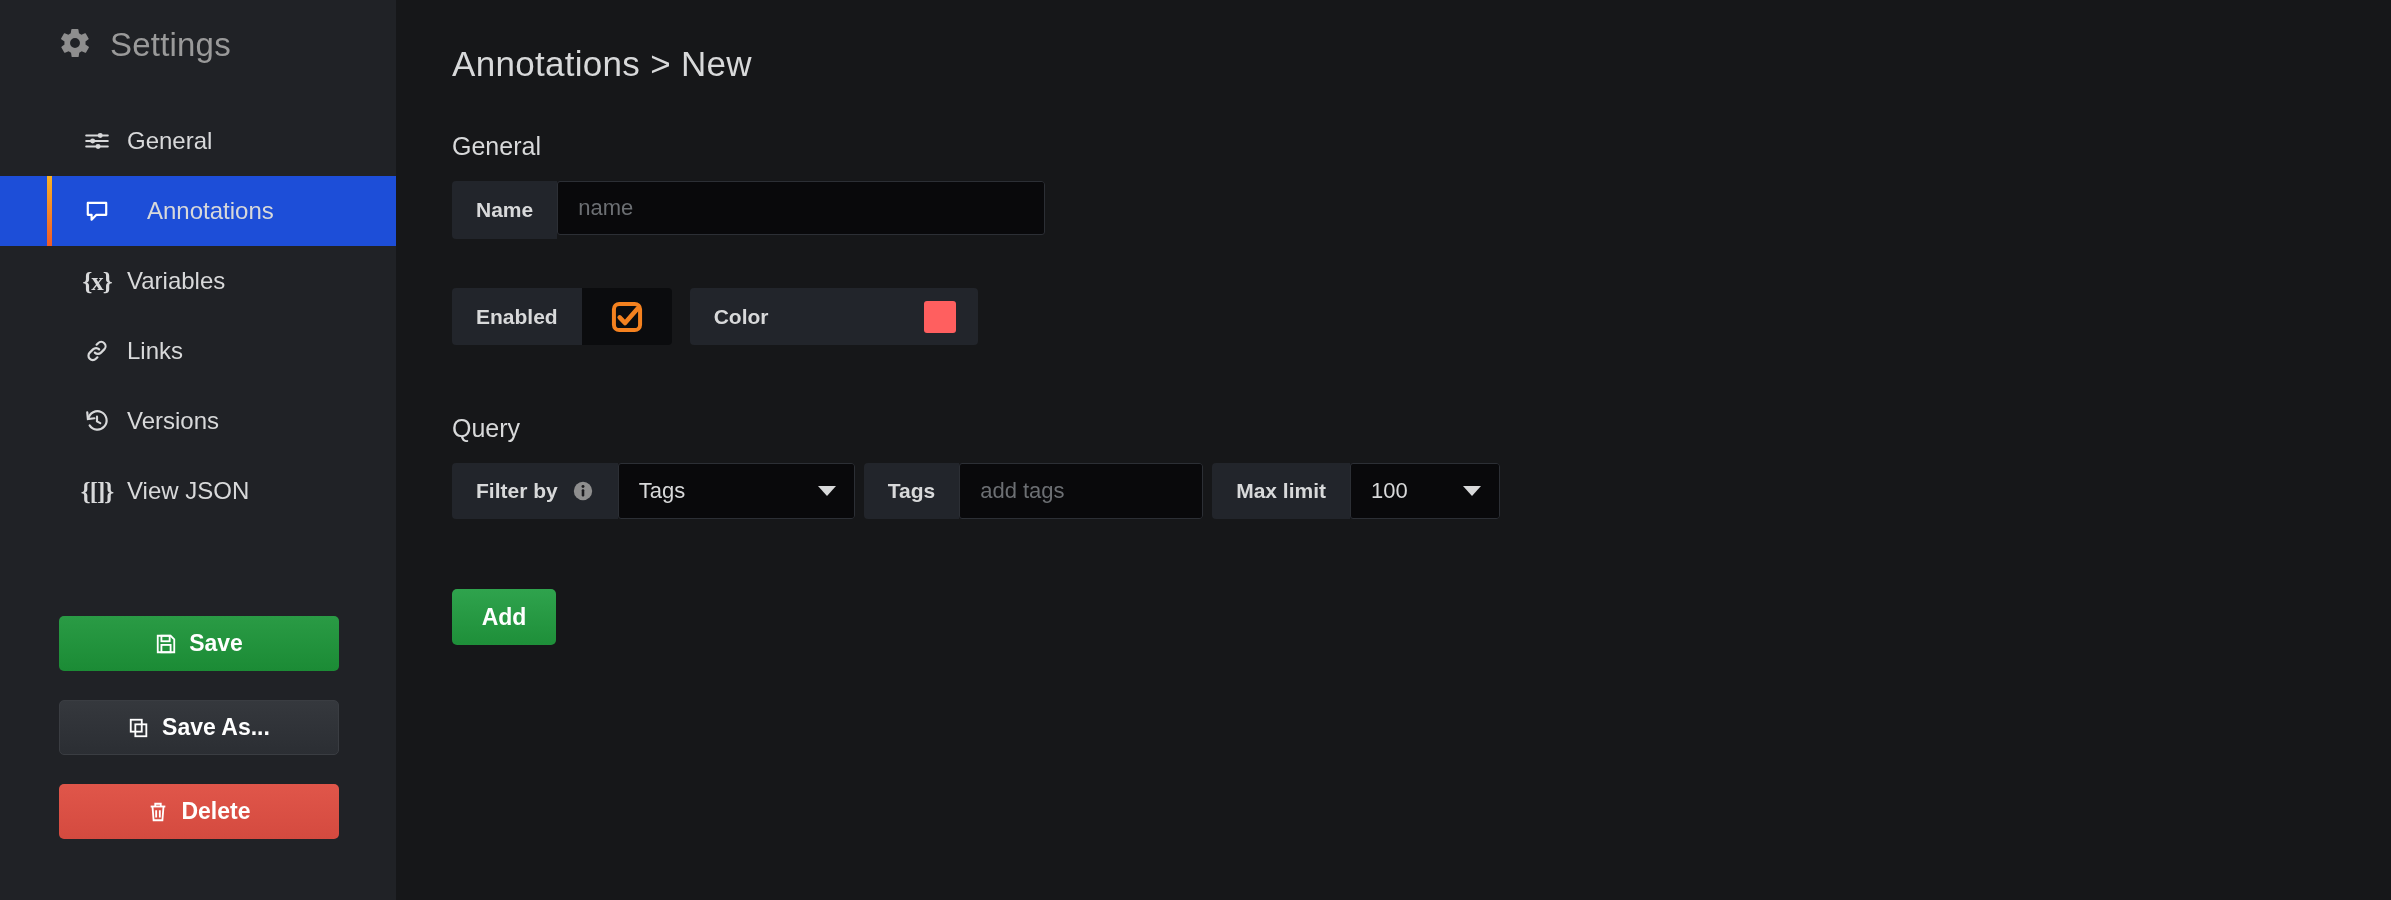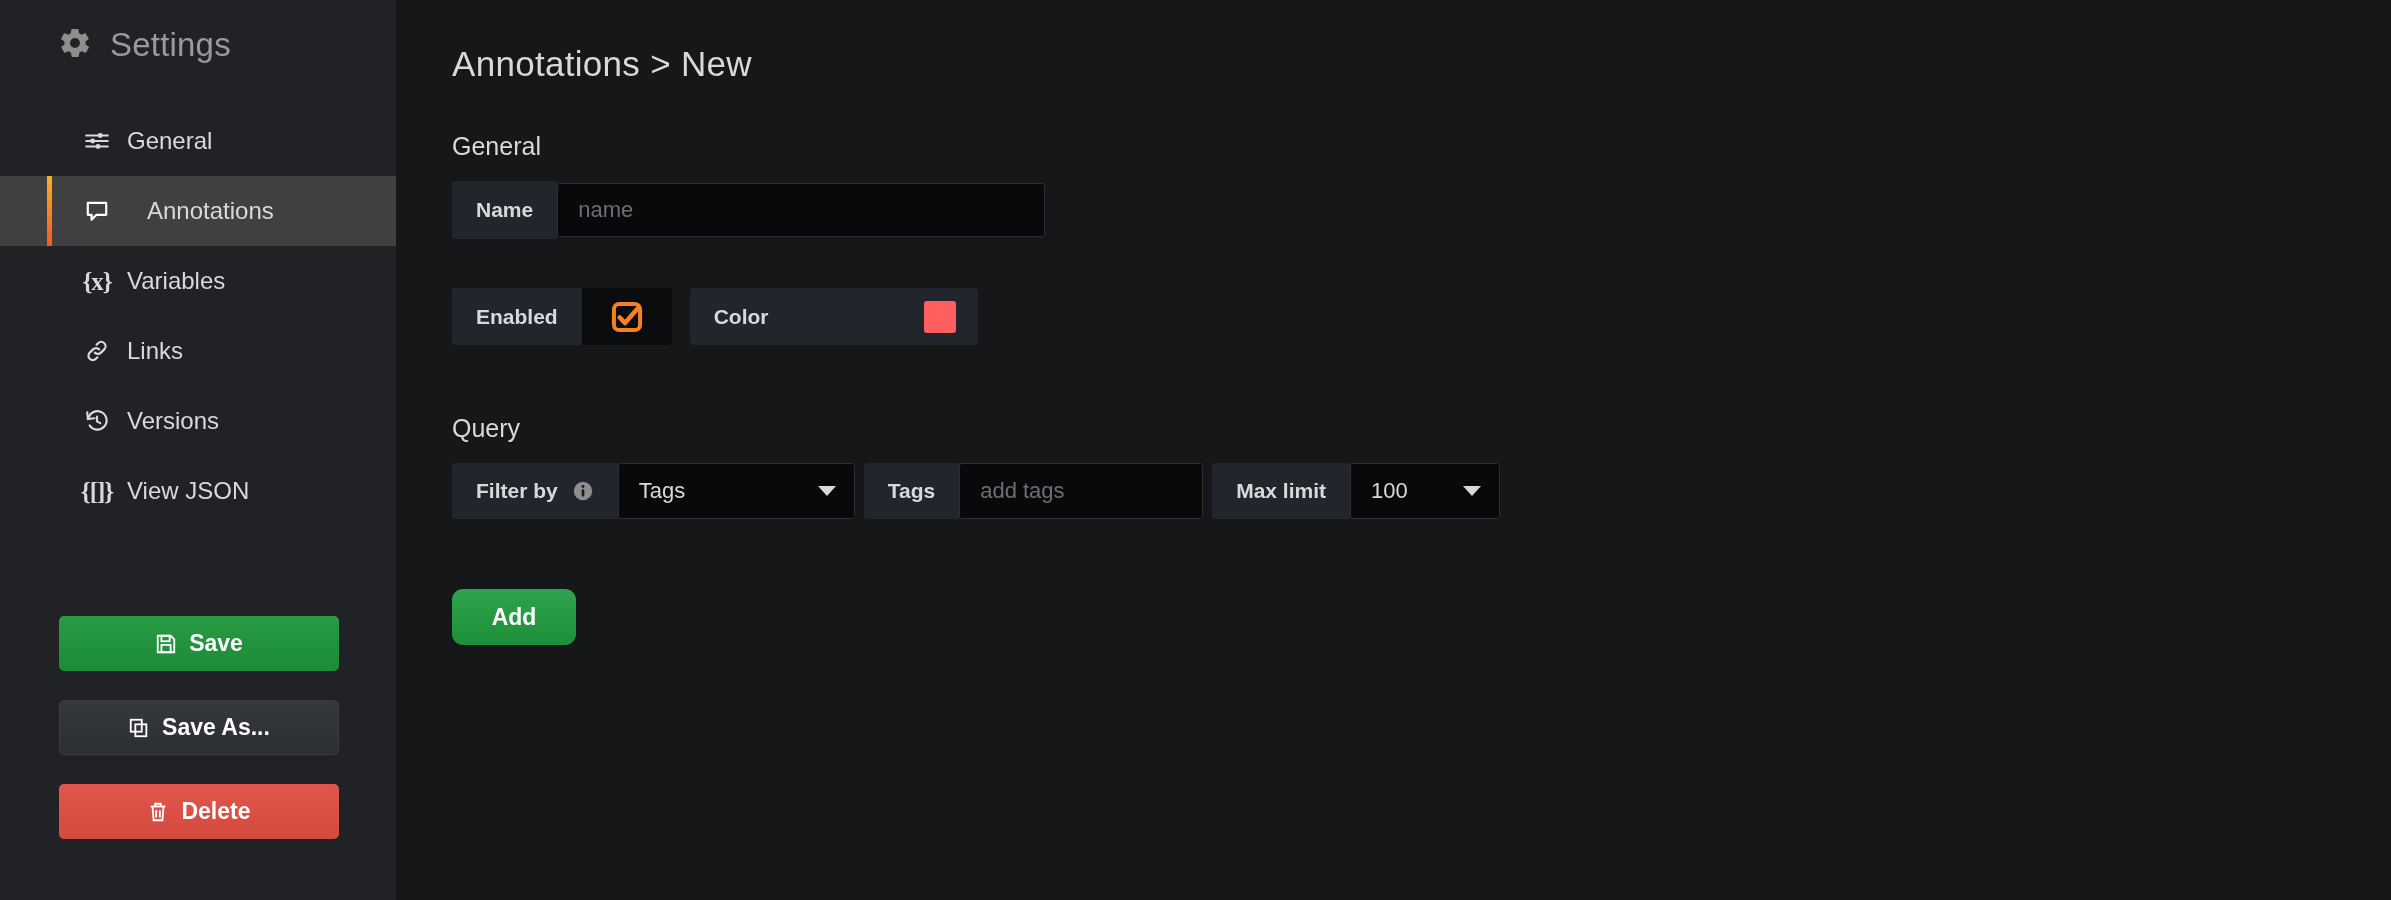--- a/index.html
+++ b/index.html
@@ -54,21 +54,21 @@
   .nav-item .nav-icon {
     width: 28px;
     height: 28px;
     display: flex;
     align-items: center;
     justify-content: center;
     color: #d8d9da;
     flex: 0 0 28px;
   }
   .nav-item.active {
-    background: #404040;
+    background: #1d4ed8;
     gap: 36px;
   }
   .nav-item.active::before {
     content: "";
     position: absolute;
     left: 47px;
     top: 0;
     bottom: 0;
     width: 5px;
     background: linear-gradient(#f8b224, #f05a28);
@@ -207,43 +207,43 @@
     cursor: pointer;
   }
   .color-swatch {
     width: 32px; height: 32px;
     border-radius: 3px;
   }
 
   .info-icon { width: 22px; height: 22px; display:block; cursor: pointer; }
 
   .row1 { margin-bottom: 0; }
-  .row1 .field-group { height: 58px; align-items: center; }
+  .row1 .field-group { height: 58px; }
   .row1 .finput { width: 488px; height: 54px; }
 
   .dsgroup { height: 56px; }
   .dsgroup .fselect { width: 298px; height: 56px; }
 
   .row2 { margin-top: 49px; }
   .row2 .field-group { height: 57px; }
   .row2 .cbox-cell { width: 90px; }
   .color-group .flabel { width: 212px; text-align: right; }
 
   .querywrap { margin-top: 69px; }
   .row3 .field-group { height: 56px; }
   .row3 .fselect.tags-sel { width: 237px; height: 56px; }
   .row3 .finput.tags-input { width: 244px; height: 56px; }
   .row3 .fselect.max-sel { width: 150px; height: 56px; }
 
   .add-wrap { margin-top: 70px; }
   .btn-add {
-    width: 124px;
+    width: 104px;
     height: 56px;
     border: none;
-    border-radius: 11px;
+    border-radius: 5px;
     background: linear-gradient(#2fa34d, #1e8f39);
     color: #fff;
     font-family: "Liberation Sans", sans-serif;
     font-size: 23px;
     font-weight: 700;
     cursor: pointer;
   }
 </style>
 </head>
 <body>

